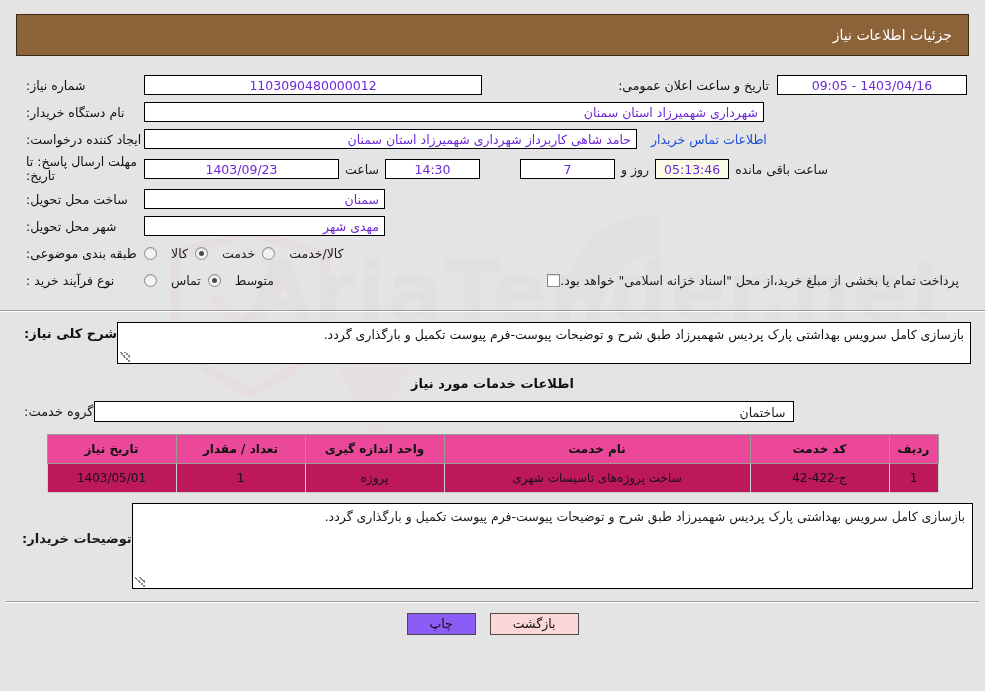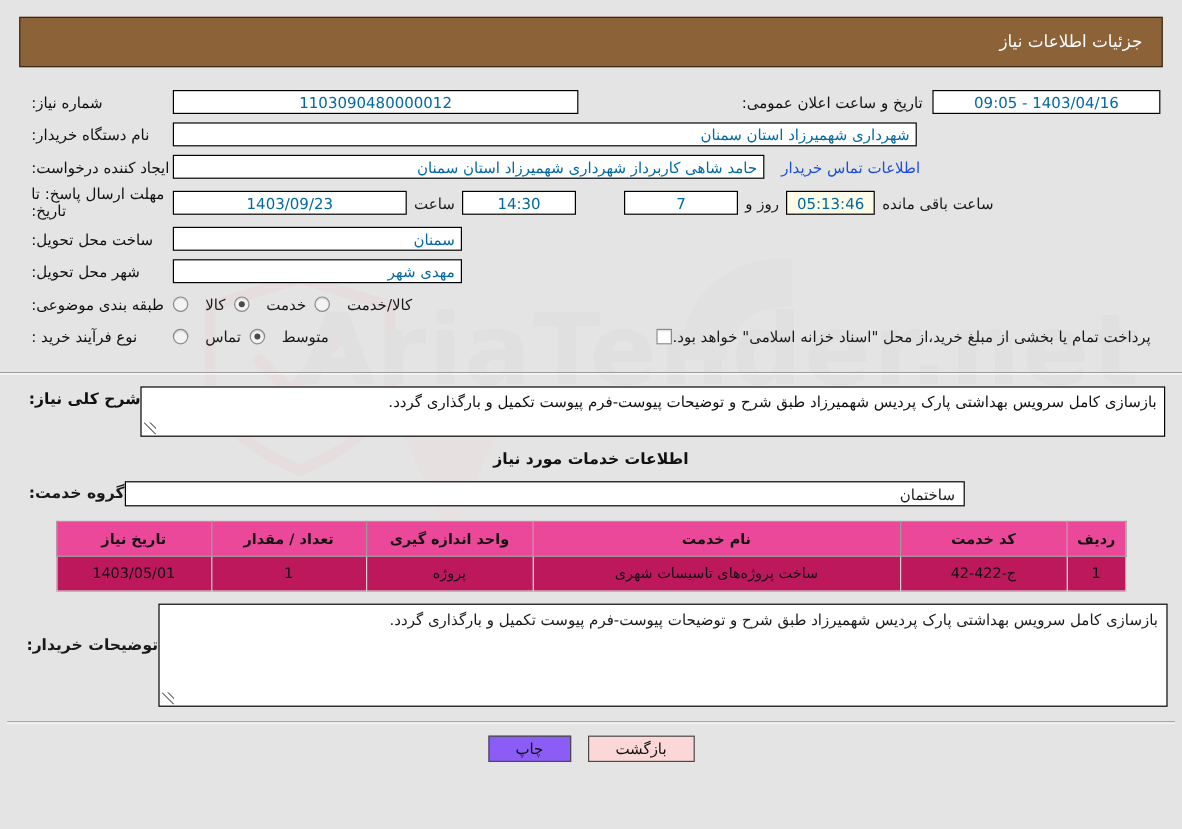--- a/index.html
+++ b/index.html
@@ -44,21 +44,21 @@
   .lbl{
     font-size:12.5px;color:#111;text-align:left;
     padding-left:8px;white-space:nowrap;
   }
   .lbl.w-right{width:118px;text-align:left;flex:0 0 118px;}
 
   .fld{
     border:1px solid #000;background:#fff;
     height:20px;line-height:20px;
     box-sizing:border-box;padding:0 5px;
-    font-size:12.5px;color:#0369a1;
+    font-size:12.5px;color:#6d28d9;
     text-align:center;white-space:nowrap;overflow:hidden;
   }
   .fld.rt{text-align:right;}
   .fld.cream{background:#fbfbe8;}
 
   .spacer{flex:1 1 auto;}
   .mini{font-size:12.5px;padding:0 6px;white-space:nowrap;}
   .link{color:#1d4ed8;font-size:12.5px;white-space:nowrap;cursor:pointer;}
 
   
@@ -104,21 +104,21 @@
       linear-gradient(45deg,transparent 45%,#888 45%,#888 55%,transparent 55%),
       linear-gradient(45deg,transparent 70%,#888 70%,#888 80%,transparent 80%);
   }
 
   .subhead{
     font-size:13px;font-weight:bold;color:#111;
     text-align:center;margin:12px 0 10px 0;
   }
 
   .grouprow{display:flex;align-items:center;justify-content:flex-end;margin:0 14px 12px 14px;}
-  .grouplbl{font-size:13px;font-weight:bold;padding-left:10px;white-space:nowrap;}
+  .grouplbl{font-size:13px;font-weight:normal;padding-left:10px;white-space:nowrap;}
   .groupfld{
     border:1px solid #000;background:#fff;height:21px;line-height:21px;
     width:700px;box-sizing:border-box;padding:0 7px;
     font-size:12.5px;text-align:right;
   }
 
   
   table.tbl{
     border-collapse:collapse;width:892px;margin:0 auto 10px auto;
     background:#fff;table-layout:fixed;

